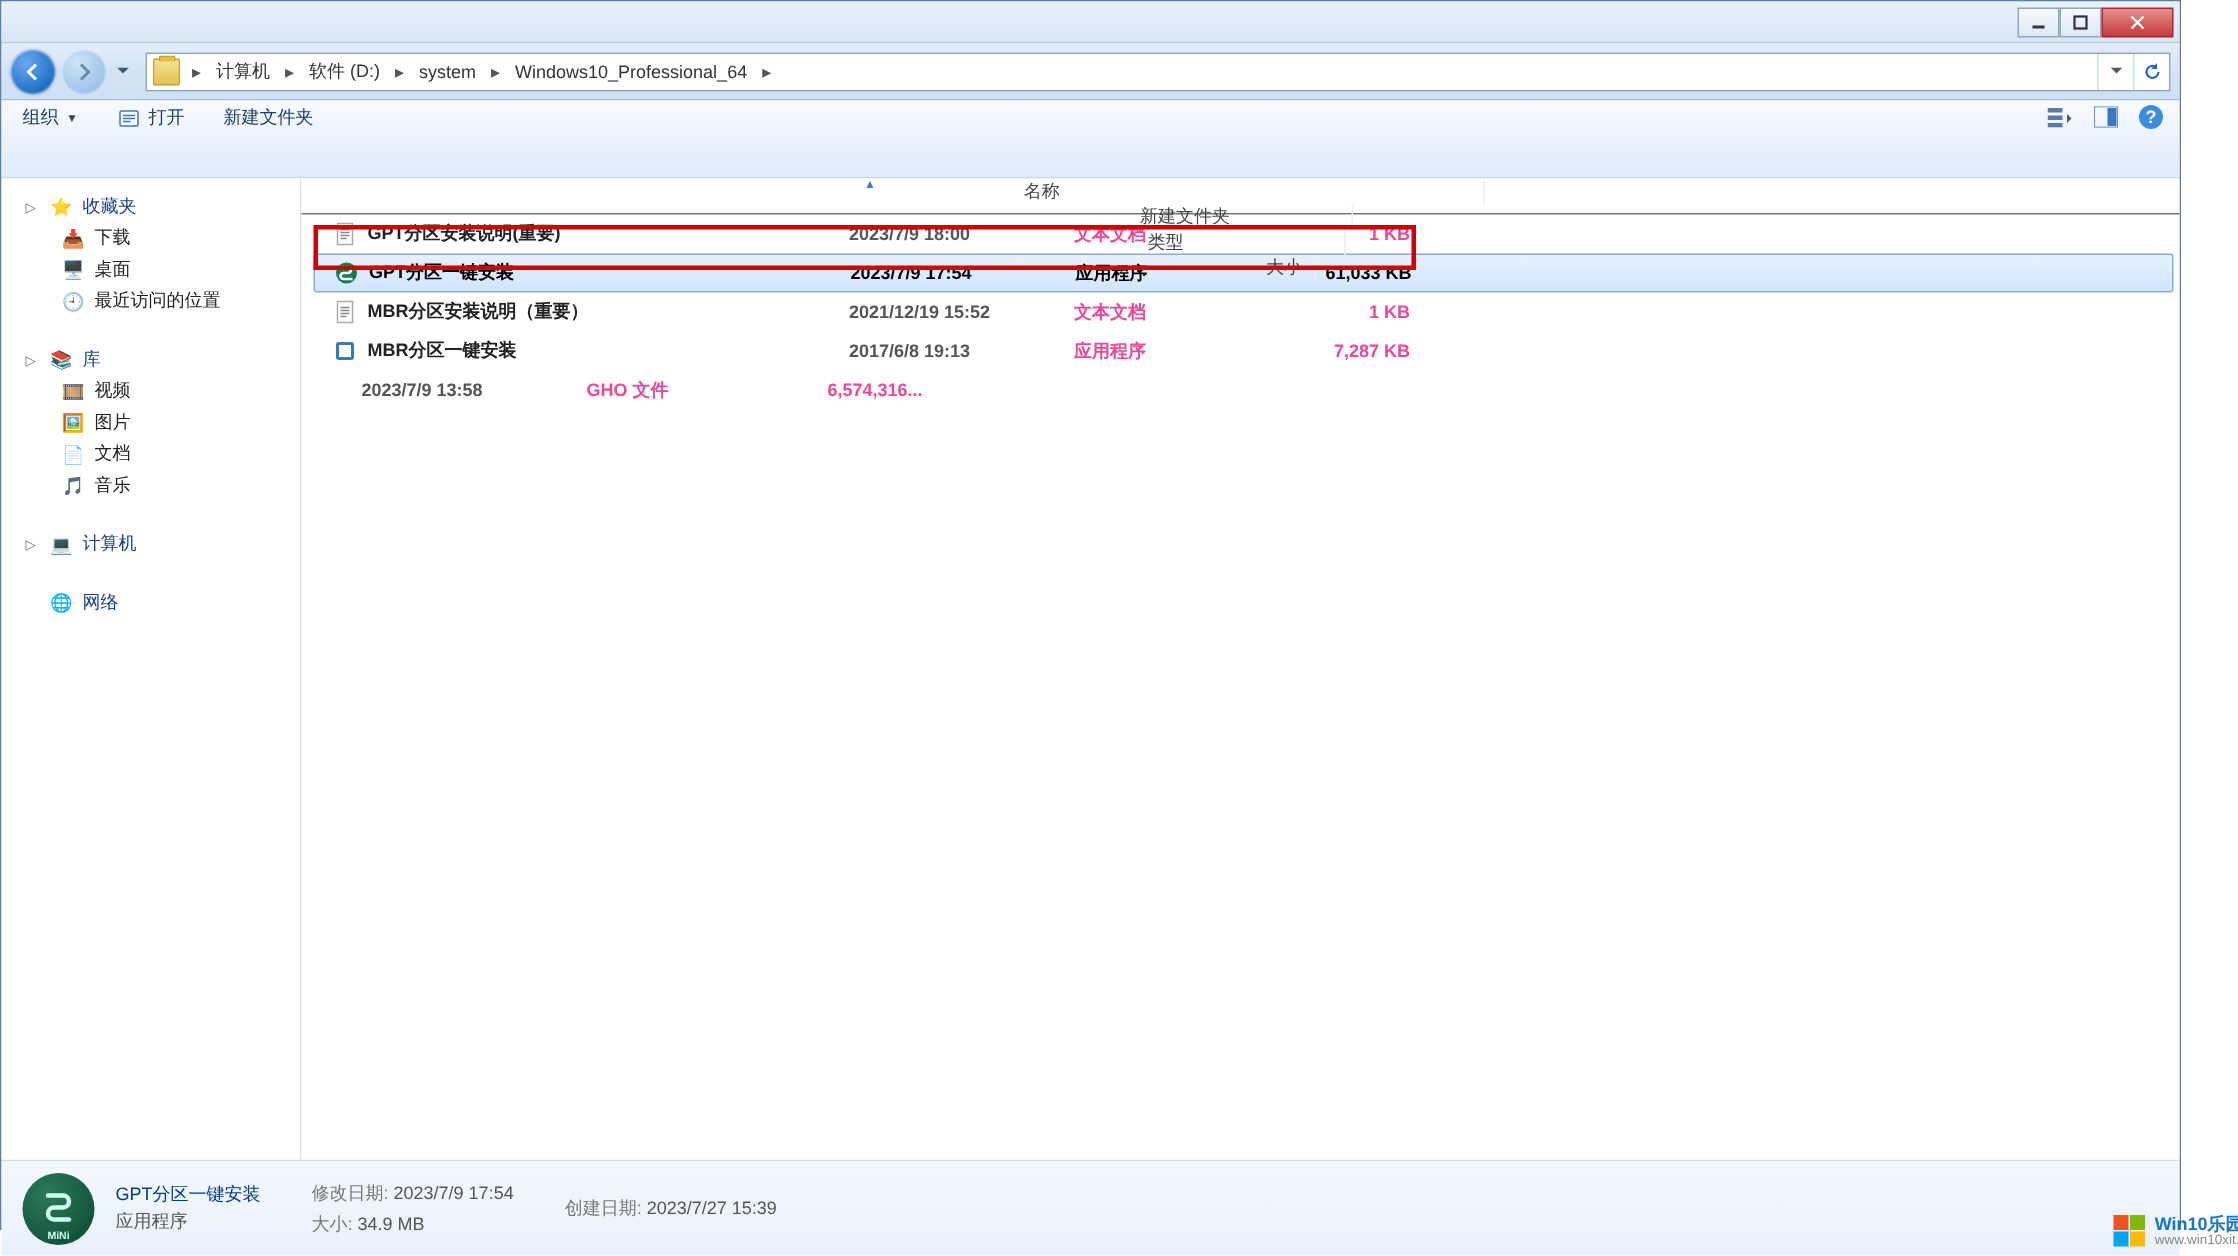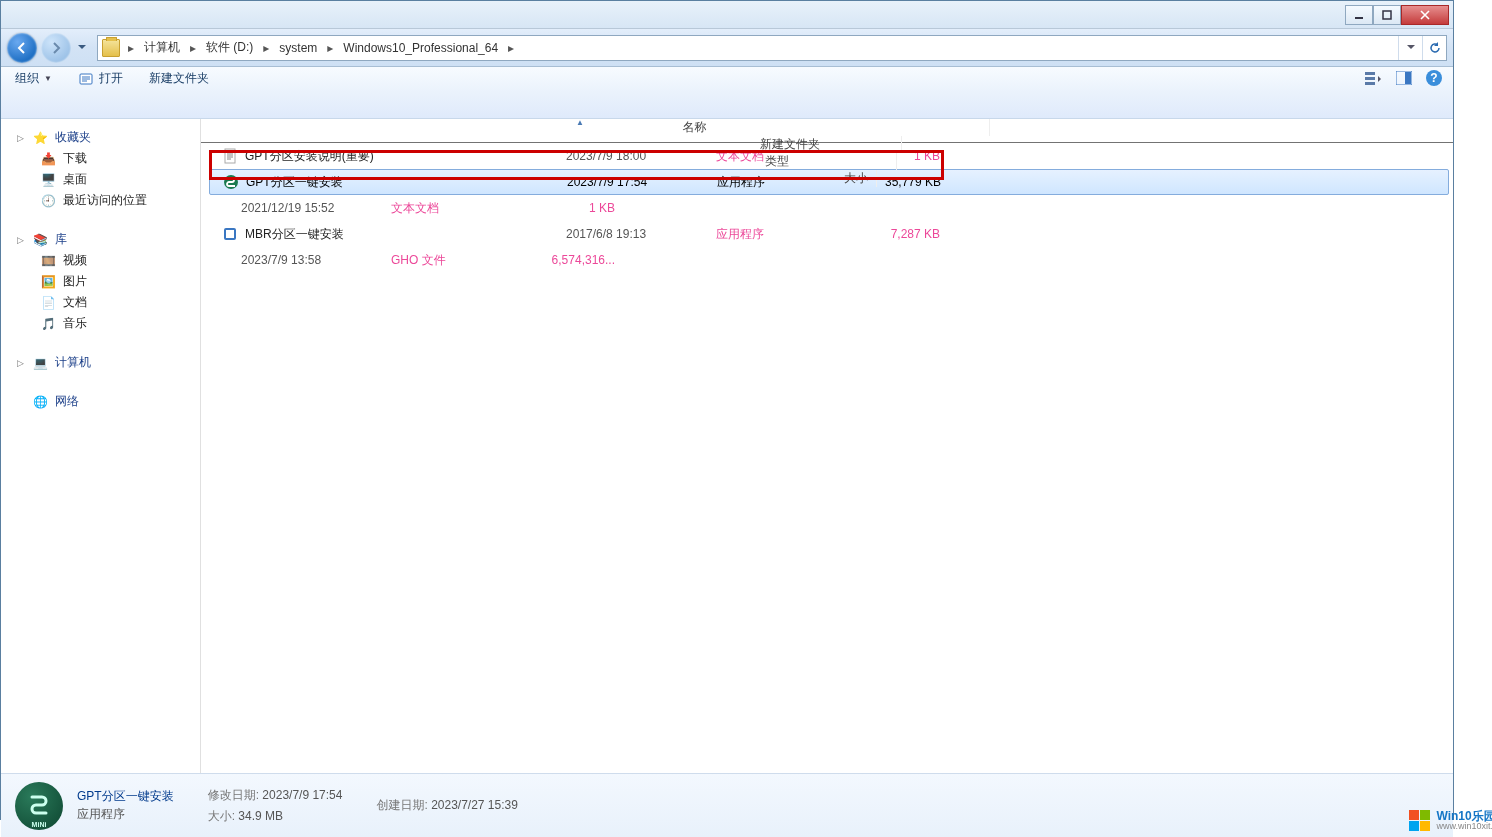--- a/index.html
+++ b/index.html
@@ -48,21 +48,21 @@
 .side-item { display:flex; align-items:center; gap:6px; padding:2px 8px 2px 40px; color:#222; cursor:default;}
 .sicon16 { width:16px; height:16px; display:inline-flex; align-items:center; justify-content:center;}
 
 .content { flex:1; background:#fff; position:relative; }
 .list-header { display:flex; height:24px; border-bottom:1px solid #737373; color:#444; align-items:center;flex-direction:column;}
 .col { padding:0 8px; display:flex; align-items:center; height:100%; border-right:1px solid #eee;}
 .col-name { width:325px; padding-left:18px;} .col-date{width:150px;} .col-type{width:140px;} .col-size{width:100px; justify-content:flex-end;}
 .sort-ind { position:absolute; left:375px; top:-1px; font-size:8px; color:#4a7ab4;}
 
 .file-row { display:flex; height:26px; align-items:center; color:#222; padding-left:12px;}
-.file-row .cell { padding:0 8px; display:flex; align-items:flex-end;}
+.file-row .cell { padding:0 8px; display:flex; align-items:flex-start;font-weight:bold;}
 .file-row .c-name { width:325px; gap:6px;}
 .file-row .c-date { width:150px; color:#555;margin-left:20px;}
 .file-row .c-type { width:140px; color:#ec4899;}
 .file-row .c-size { width:100px; justify-content:flex-end; color:#ec4899;}
 .file-row.selected { background:linear-gradient(#e6f1ff,#cfe6ff); border:1px solid #84acdd; border-radius:2px; margin:0 4px 0 8px; padding-left:4px;}
 .file-row.selected .cell{color:#000;}
 .highlight-box { position:absolute; left:208px; top:23px; width:735px; height:30px; border:3px solid #cc0000; pointer-events:none;}
 .ficon { width:18px; height:18px; display:inline-flex; align-items:center; justify-content:center;}
 
 
@@ -294,23 +294,32 @@
               <span class="ficon">
                 <svg width="16" height="16" viewBox="0 0 16 16">
                   <circle cx="8" cy="8" r="7" fill="#1a7a50"></circle>
                   <path d="M4 4h5a2 2 0 010 4H6a2 2 0 000 4h6" fill="none" stroke="#fff" stroke-width="1.8"></path>
                 </svg>
               </span>
               <span>GPT分区一键安装</span>
             </div>
             <div class="cell c-date">2023/7/9 17:54</div>
             <div class="cell c-type">应用程序</div>
-            <div class="cell c-size">35,779 KB</div>
+            <div class="cell c-size">61,033 KB</div>
           </div>
           <div class="file-row">
+            <div class="cell c-name">
+              <span class="ficon">
+                <svg width="16" height="16" viewBox="0 0 16 16">
+                  <rect x="3" y="1" width="10" height="14" fill="#fff" stroke="#aaa"></rect>
+                  <path d="M5 5h6M5 7h6M5 9h6M5 11h4" stroke="#888"></path>
+                </svg>
+              </span>
+              <span>MBR分区安装说明（重要）</span>
+            </div>
             <div class="cell c-date">2021/12/19 15:52</div>
             <div class="cell c-type">文本文档</div>
             <div class="cell c-size">1 KB</div>
           </div>
           <div class="file-row">
             <div class="cell c-name">
               <span class="ficon">
                 <svg width="16" height="16" viewBox="0 0 16 16">
                   <rect x="2" y="2" width="12" height="12" rx="2" fill="#3a77c2"></rect>
                   <rect x="4" y="4" width="8" height="8" fill="#fff"></rect>

